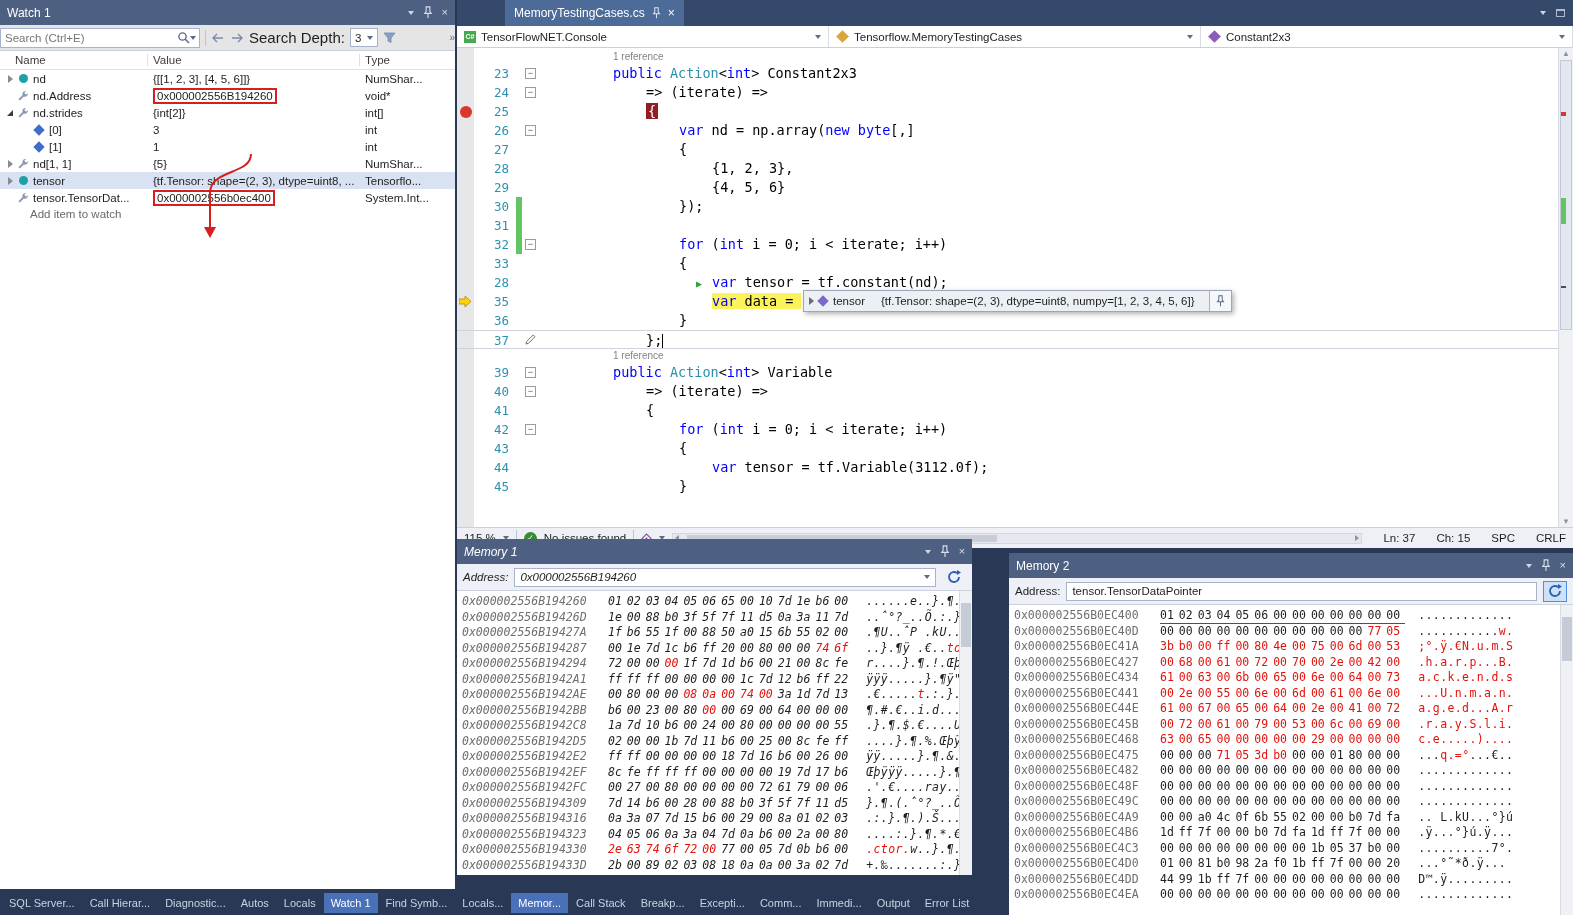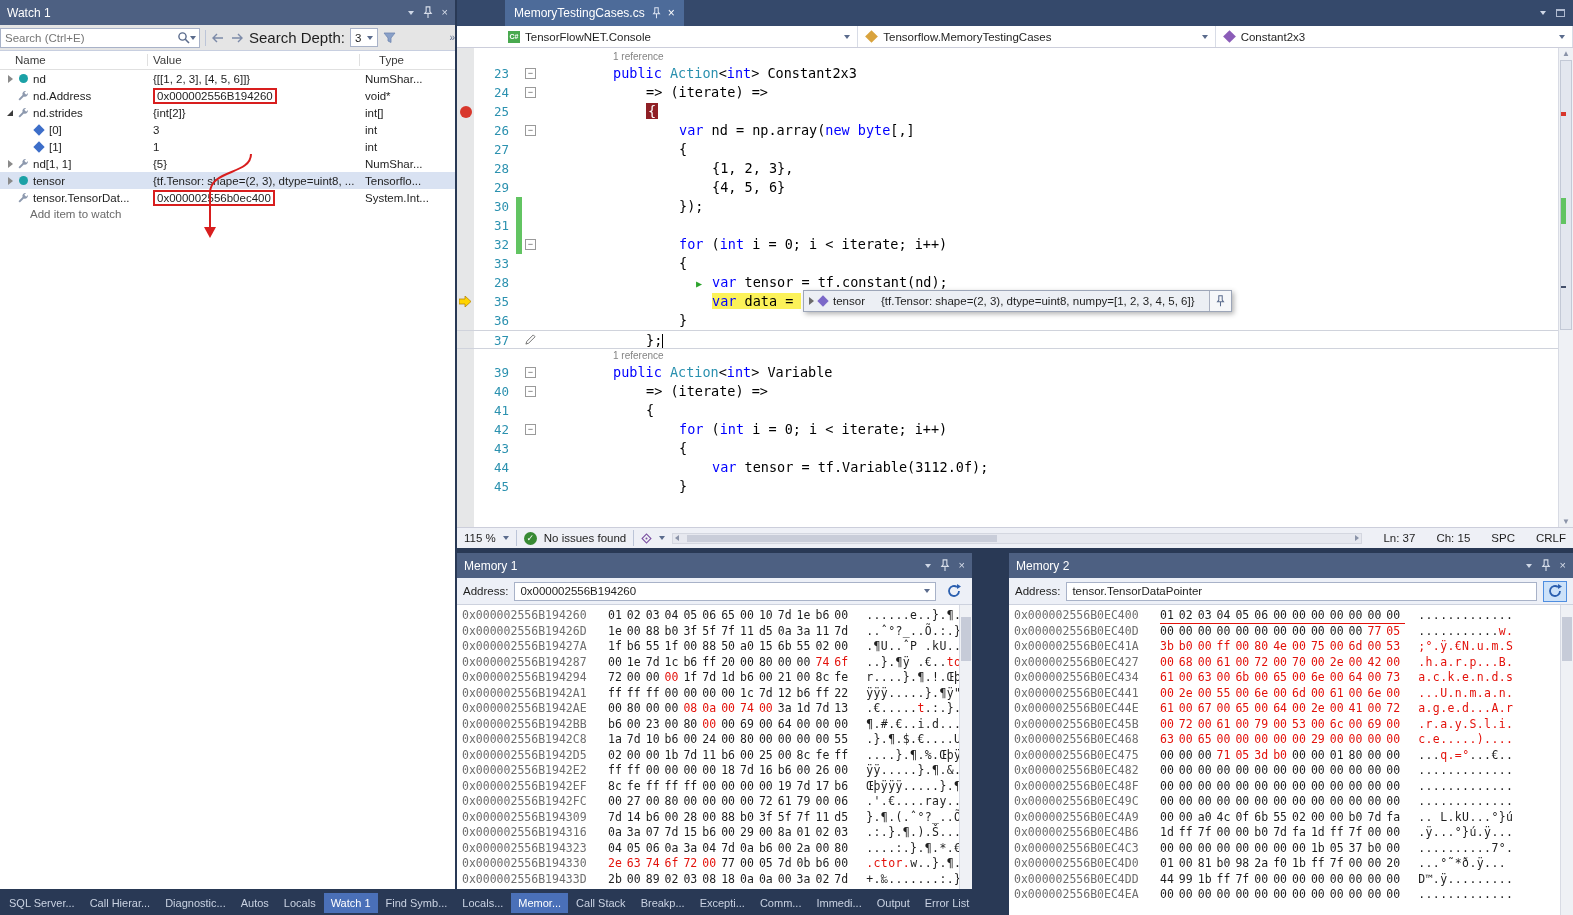--- a/index.html
+++ b/index.html
@@ -29,21 +29,21 @@
   .nav-arrow { display:flex; align-items:center; }
   .lbl { font-size:15px; color:#1e1e1e; white-space:nowrap; }
   .mini-combo { height:19px; background:#fff; border:1px solid #a8b2c8; display:flex; align-items:center;
                 gap:6px; padding:0 4px; font-size:11.5px; }
   .overflow-g { margin-left:auto; color:#5a6b8c; font-size:10px; }
 
   .watch-grid { flex:1; position:relative; font-size:11.5px; overflow:hidden; }
   .wg-header { display:flex; height:19px; align-items:center; border-bottom:1px solid #e0e0e0; color:#3b3b3b; }
   .wg-h1 { width:148px; padding-left:15px; border-right:1px solid #e0e0e0; }
   .wg-h2 { width:212px; padding-left:5px; border-right:1px solid #e0e0e0; }
-  .wg-h3 { flex:1; padding-left:5px;margin-left:14px; }
+  .wg-h3 { flex:1; padding-left:5px; }
   .w-row { display:flex; height:17px; align-items:center; }
   .w-row.selected { background:#d9e2f2; }
   .w-name { width:148px; display:flex; align-items:center; overflow:hidden; white-space:nowrap; flex:none; }
   .w-val  { width:212px; overflow:hidden; white-space:nowrap; padding-left:5px; flex:none; }
   .w-type { flex:1; overflow:hidden; white-space:nowrap; padding-left:5px; }
   .exp { width:12px; flex:none; display:flex; justify-content:center; }
   .exp-c { width:0;height:0;border-top:4px solid transparent;border-bottom:4px solid transparent;
            border-left:5px solid #8a8a8a; }
   .exp-e { width:0;height:0;border-bottom:6px solid #3b3b3b;border-left:6px solid transparent; }
   .w-ic { width:14px; flex:none; display:flex; justify-content:center; align-items:center; margin-right:3px; }
@@ -54,21 +54,21 @@
   .watch-arrow-svg { position:absolute; left:0; top:0; pointer-events:none; }
 
   
   .editor { position:absolute; left:457px; top:0; width:1116px; height:548px; background:#fff;
             display:flex; flex-direction:column; }
   .doc-tabs { height:26px; background:#35496b; display:flex; align-items:stretch; flex:none; position:relative; }
   .doc-tab { background:#4d6b99; color:#fff; display:flex; align-items:center; gap:7px;
              padding:0 9px; font-size:12px;margin-left:48px; }
   .strip-icons { position:absolute; right:8px; top:0; height:26px; display:flex; align-items:center; gap:10px; }
   .win-glyph { width:9px; height:8px; border:1px solid #afbad0; border-top-width:2px; display:inline-block; }
-  .breadcrumb { height:22px; background:#fff; border-bottom:1px solid #cccedb; display:flex; flex:none;padding-left:44px; }
+  .breadcrumb { height:22px; background:#fff; border-bottom:1px solid #cccedb; display:flex; flex:none; }
   .crumb { flex:1; display:flex; align-items:center; gap:5px; padding:0 7px;
            border-right:1px solid #d8dce6; font-size:11.5px; overflow:hidden; white-space:nowrap; }
   .crumb .chev { margin-left:auto; }
   .bc-ic1 { width:12px;height:12px;background:#49a94f;color:#fff;font-size:7px;font-weight:bold;
             display:flex;align-items:center;justify-content:center;flex:none; }
   .bc-ic2 { width:9px;height:9px;background:#d9a33d;transform:rotate(45deg);flex:none;margin:0 2px; }
   .bc-ic3 { width:9px;height:9px;background:#8b5cb8;transform:rotate(45deg);flex:none;margin:0 2px; }
 
   .code-wrap { position:relative; flex:1; overflow:hidden; background:#fff;padding-left:43px; }
   .bp-col { position:absolute; left:0; top:0; bottom:0; width:17px; background:#e6e7e8; }
@@ -119,21 +119,21 @@
 
   .v-scroll { position:absolute; right:0; top:0; bottom:0; width:15px; background:#eff1f5;
               border-left:1px solid #d8dbe4; }
   .vs-mark { position:absolute; left:2px; width:5px; height:4px; }
   .vs-thumb { position:absolute; left:1px; right:1px; top:12px; height:270px; border:1px solid #c3c9d6;
               background:#e3e7ef; }
   .vs-arr { position:absolute; left:3px; color:#8a93a8; font-size:8px; }
 
   
   .mem { position:absolute; background:#fff; display:flex; flex-direction:column; overflow:hidden; }
-  #memory1 { left:457px; top:553px; width:515px; height:336px; }
+  #memory1 { left:457px; top:539px; width:515px; height:336px;font-style:italic; }
   #memory2 { left:1009px; top:553px; width:564px; height:362px; }
   .mem-toolbar { height:27px; background:#edf0f7; border-bottom:1px solid #cdd2de; display:flex;
                  align-items:center; padding:0 6px; font-size:11.5px; gap:6px; flex:none; }
   .addr-combo { flex:1; height:19px; background:#fff; border:1px solid #a8b2c8; display:flex;
                 align-items:center; padding:0 5px; gap:6px; overflow:hidden; white-space:nowrap; }
   .addr-combo .chev { margin-left:auto; }
   .refresh-btn { width:24px; height:21px; display:flex; align-items:center; justify-content:center; flex:none; }
   .refresh-btn.hl { background:#cde2f9; border:1px solid #4f8ee0; }
   .hex { flex:1; overflow:hidden; font-family:"DejaVu Sans Mono",monospace; font-size:11.5px;
          padding:3px 0 0 5px; position:relative; }

